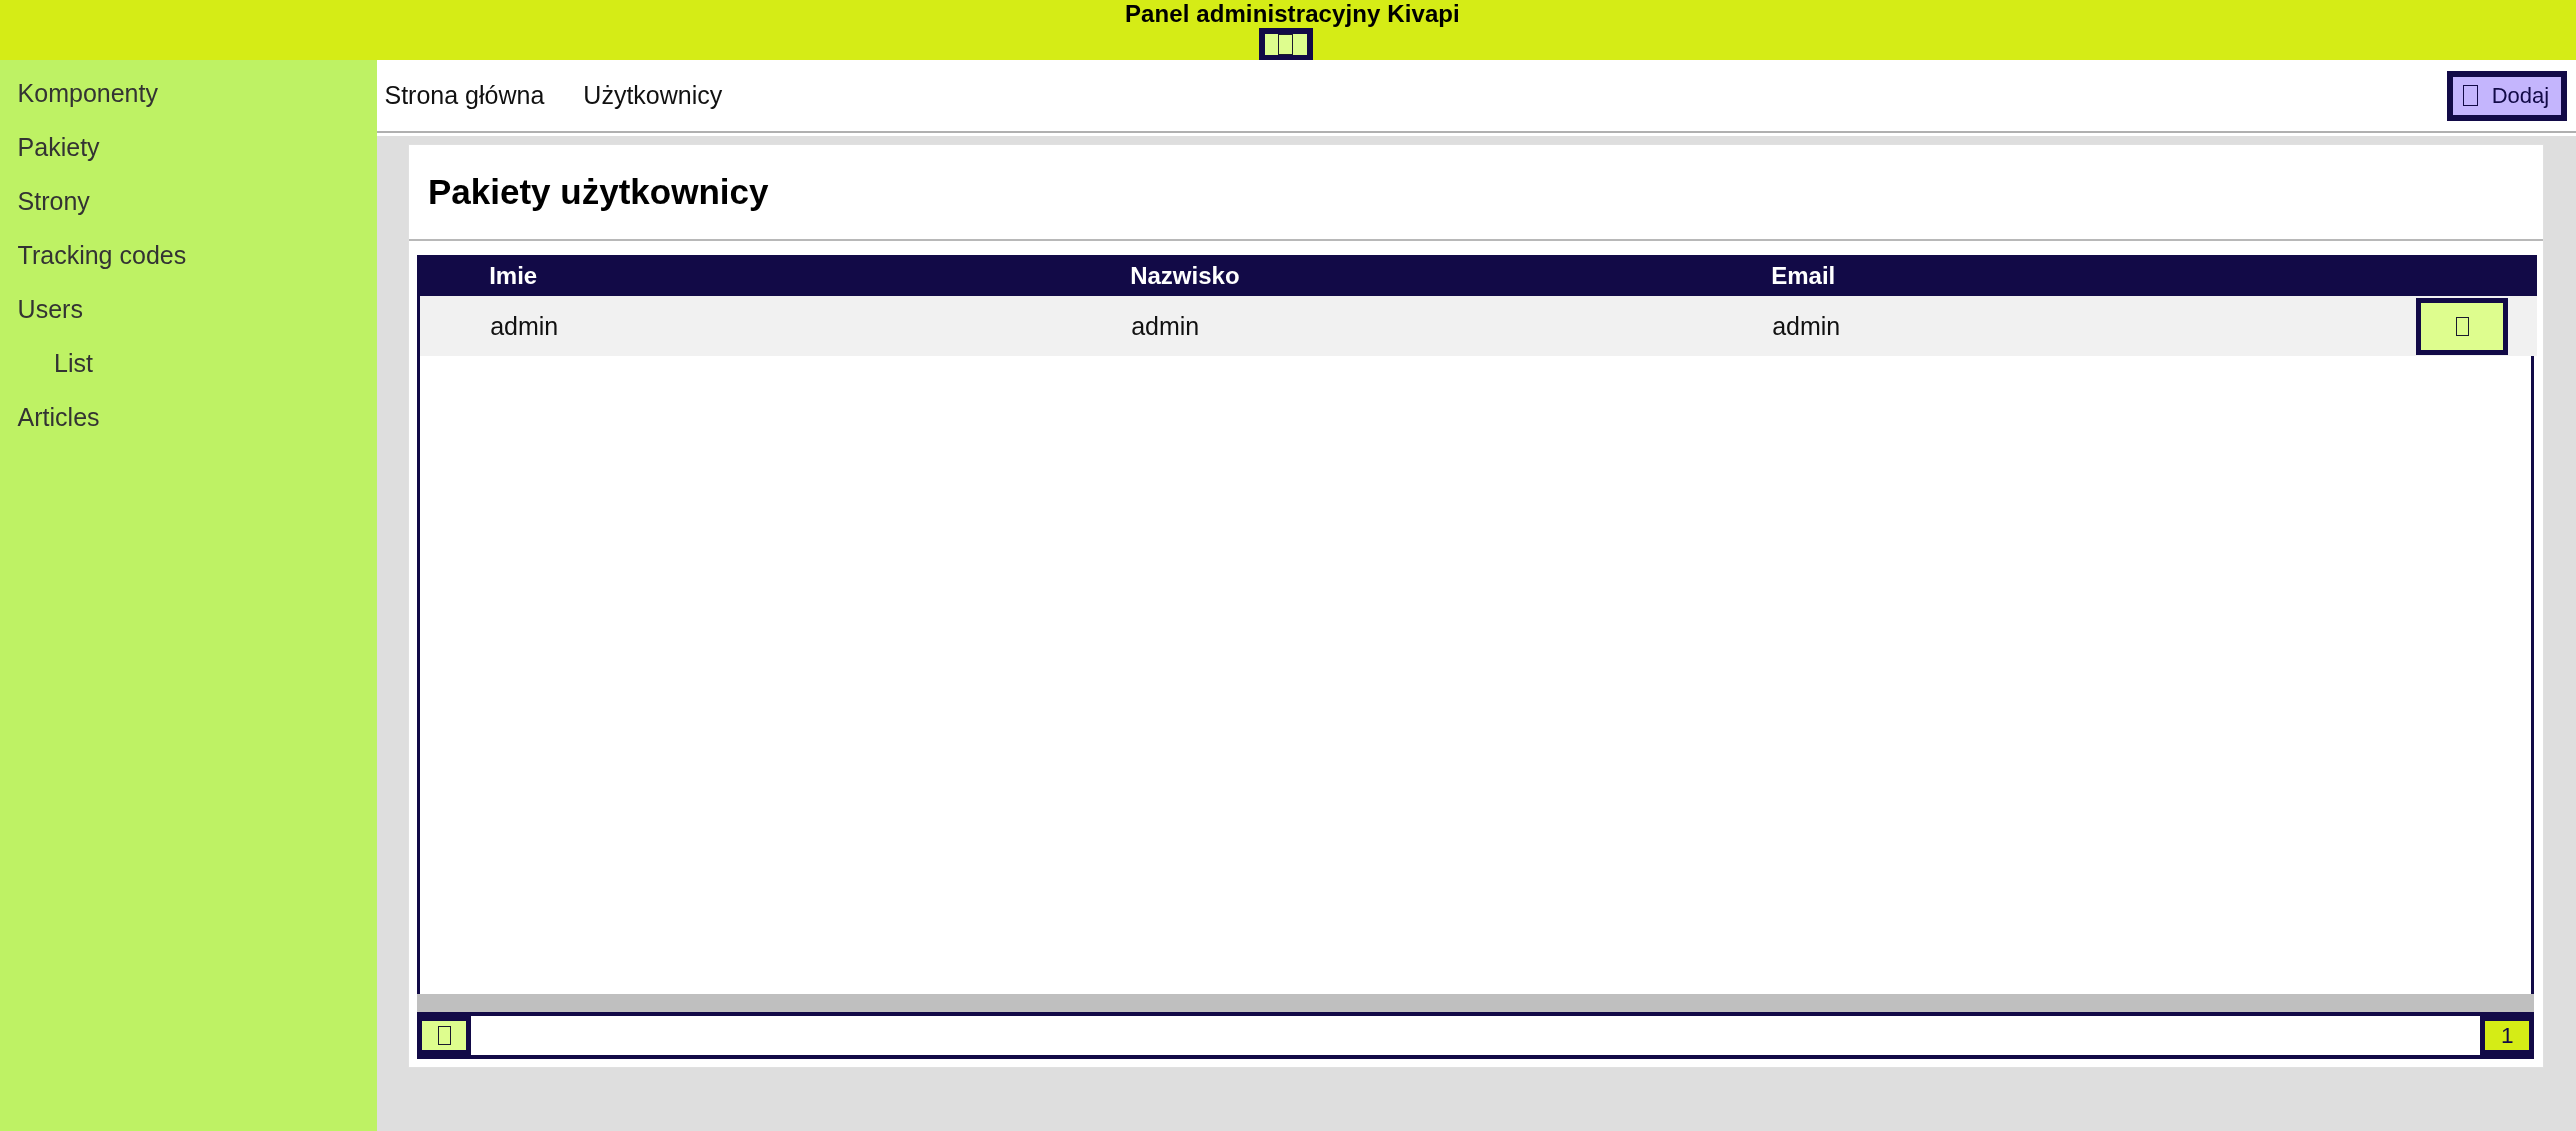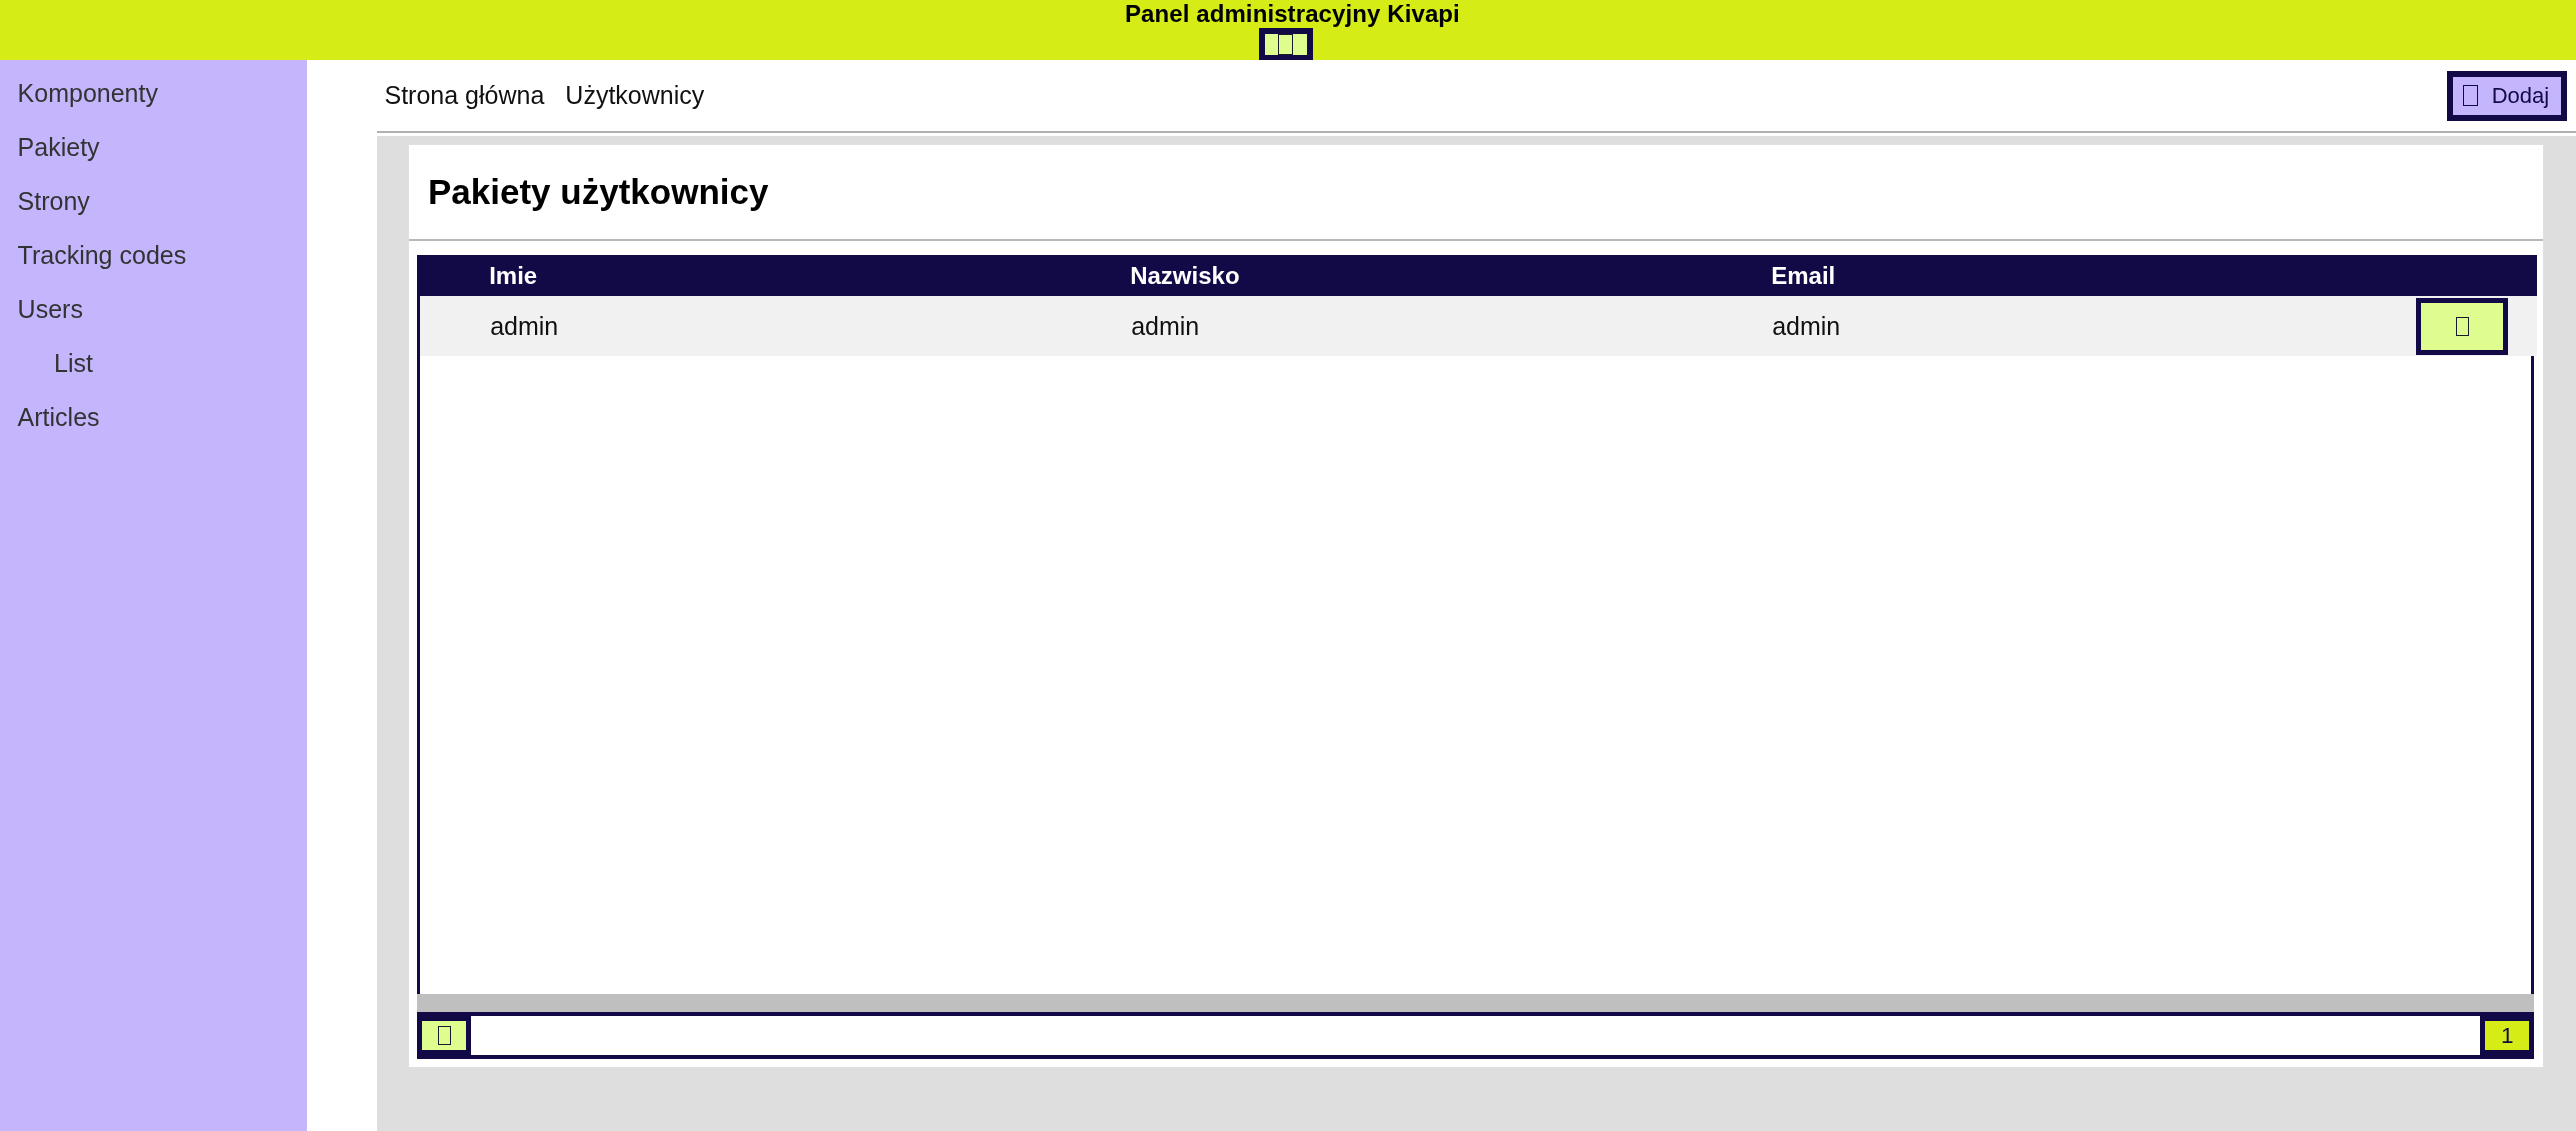--- a/index.html
+++ b/index.html
@@ -38,22 +38,22 @@
     width: 15px; height: 21px;
     border: 1.3px solid #1a1a2e;
     background: transparent;
     vertical-align: middle;
   }
   .tofu-sm { width: 13.2px; height: 19px; }
 
   
   #sidebar {
     position: absolute; left: 0; top: 60px;
-    width: 307px; height: 1071px;
-    background: #c4b5fd;
+    width: 377px; height: 1071px;
+    background: #bef264;
     padding-top: 6.3px;
   }
   .nav-item {
     height: 54px; line-height: 54px;
     font-size: 25px; color: #333333;
     padding-left: 17.6px;
     white-space: nowrap;
     cursor: pointer;
   }
   .nav-item.sub { padding-left: 54px; }
@@ -61,21 +61,21 @@
   
   #crumbbar {
     position: absolute; left: 377px; top: 60px;
     width: 2199px; height: 73px;
     background: #ffffff;
     border-bottom: 2.5px solid #b0b0b0;
     display: flex; align-items: center;
   }
   .crumb {
     font-size: 25px; color: #111111;
-    margin-left: 2px; margin-right: 19px;
+    margin-left: 20px; margin-right: 19px;
     white-space: nowrap; cursor: pointer;
   }
   .crumb:first-child { margin-left: 7.5px; }
   #crumb-spacer { flex: 1 1 auto; }
   #add-button {
     background: #c4b5fd;
     border: 6.3px solid #120a47;
     color: #120a47;
     font-size: 22px;
     height: 50px;

